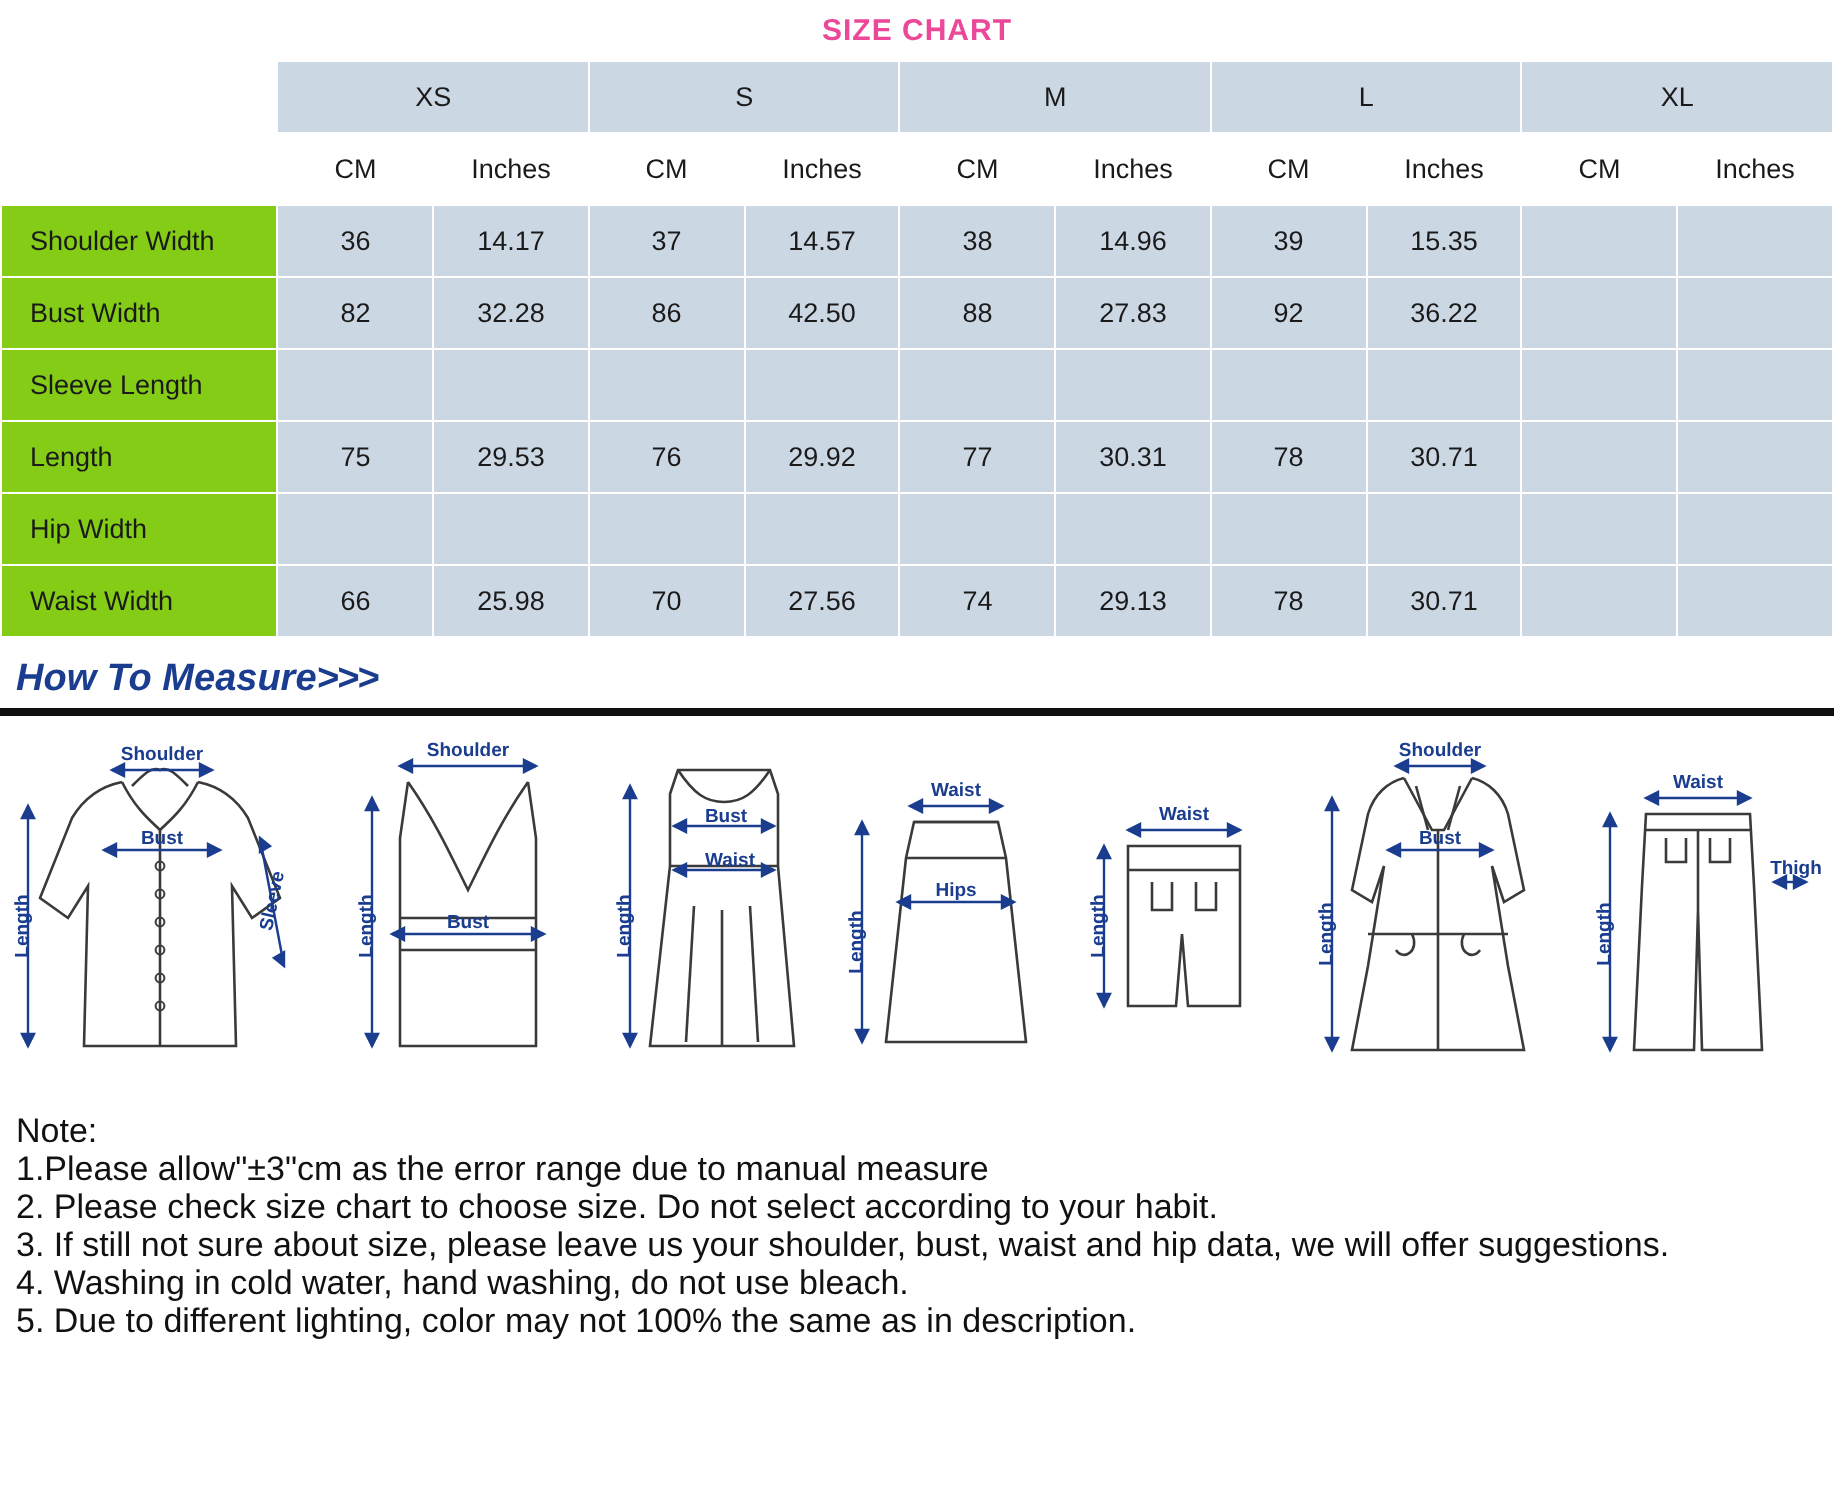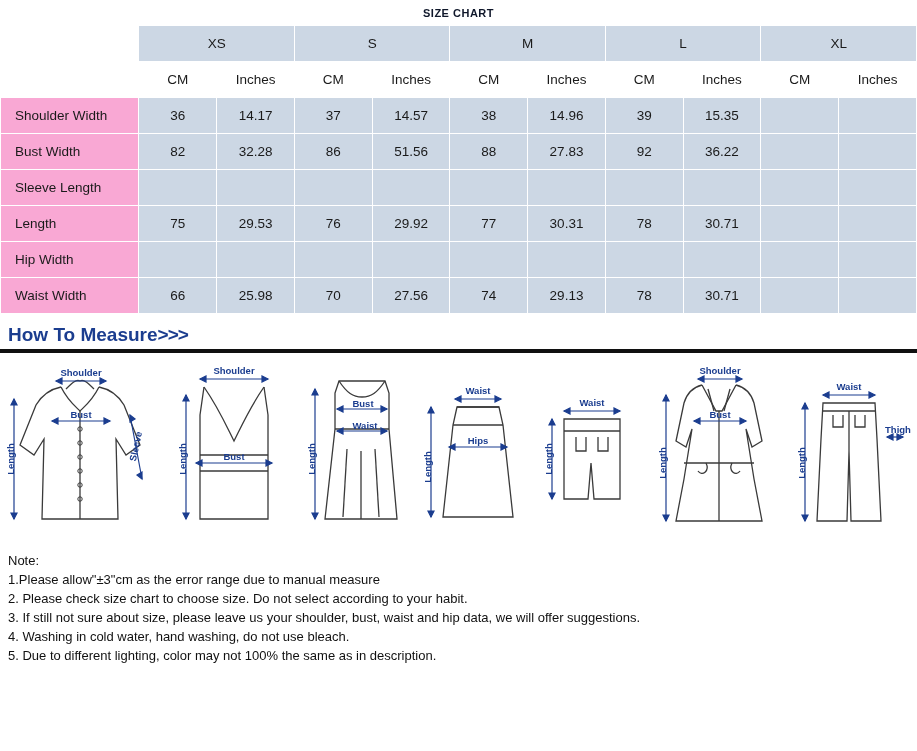--- a/index.html
+++ b/index.html
@@ -9,25 +9,25 @@
     background: #ffffff;
     font-family: "Liberation Sans", sans-serif;
     color: #1a1a1a;
     overflow: hidden;
   }
   .page { width: 917px; height: 751px; position: relative; }
 
   
   .title {
     text-align: center;
-    font-size: 11px;
+    font-size: 15px;
     font-weight: bold;
     letter-spacing: 0.5px;
     padding: 7px 0 6px 0;
-    color: #0f172a;
+    color: #ec4899;
   }
 
   
   table.size-chart {
     width: 917px;
     border-collapse: collapse;
     table-layout: fixed;
     padding-left: 47px;
   }
   table.size-chart td, table.size-chart th {
@@ -36,21 +36,21 @@
     font-size: 13.5px;
     font-weight: normal;
     color: #1a1a1a;
     height: 36px;
     padding: 0;
   }
   .col-label { width: 138px; }
   .col-unit  { width: 77.5px; }
 
   .rowhead {
-    background: #f9a8d4;
+    background: #84cc16;
     text-align: left !important;
     padding-left: 14px !important;
     font-size: 13.5px;
   }
   .sizehead {
     background: #ccd7e4;
     color: #c0392b;
     font-weight: bold;
     font-size: 19px;
     height: 38px;
@@ -64,40 +64,41 @@
   .val { background: #ccd7e4; }
   .spacer { background: #ffffff; }
 
   
   .howto-wrap { margin-top: 6px; }
   .howto-title {
     font-size: 19px;
     font-weight: bold;
     color: #1b3d8f;
     padding: 4px 0 3px 8px;
+    font-style: italic;
   }
   .howto-title .arrows { letter-spacing: -1px; }
   .howto-bar {
     height: 4px;
     background: #101010;
     width: 917px;
   }
   .figures {
     display: flex;
     align-items: flex-end;
     justify-content: space-between;
     padding: 4px 6px 0 6px;
     height: 190px;
   }
   .fig { position: relative; }
 
   
   .notes {
     padding: 8px 0 0 8px;
-    font-size: 13px;
+    font-size: 17px;
     line-height: 19px;
     color: #111;
   }
   .notes div { white-space: nowrap; }
 </style>
 </head>
 <body>
 
 <div class="page">
 
@@ -152,21 +153,21 @@
         <td class="val">39</td>
         <td class="val">15.35</td>
         <td class="val"></td>
         <td class="val"></td>
       </tr>
       <tr>
         <td class="rowhead">Bust Width</td>
         <td class="val">82</td>
         <td class="val">32.28</td>
         <td class="val">86</td>
-        <td class="val">51.56</td>
+        <td class="val">42.50</td>
         <td class="val">88</td>
         <td class="val">27.83</td>
         <td class="val">92</td>
         <td class="val">36.22</td>
         <td class="val"></td>
         <td class="val"></td>
       </tr>
       <tr>
         <td class="rowhead">Sleeve Length</td>
         <td class="val"></td>

